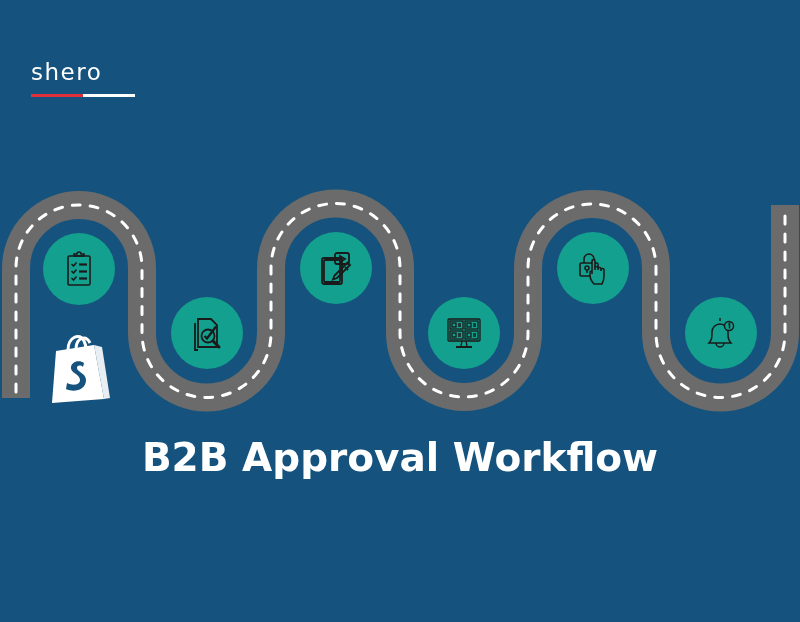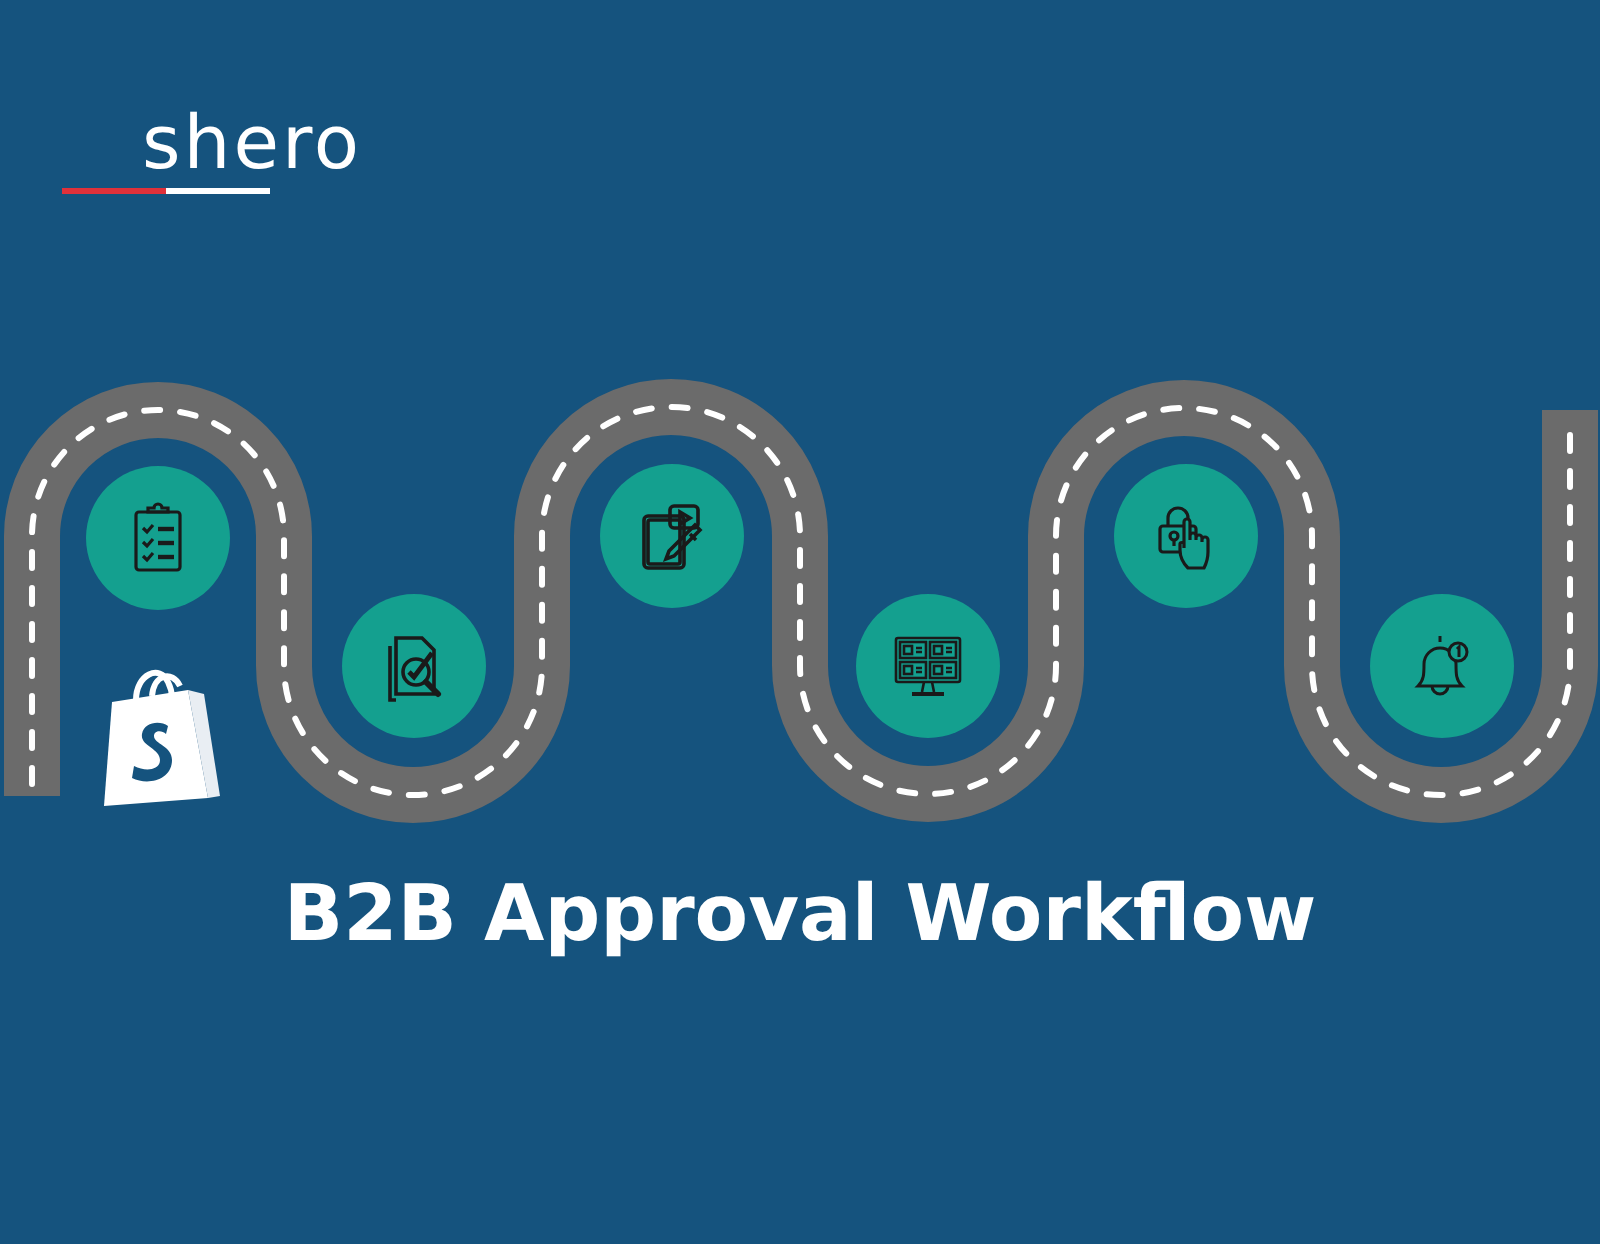--- a/index.html
+++ b/index.html
@@ -1,18 +1,18 @@
 <!DOCTYPE html>
 <html><head>
 <meta charset="utf-8">
 <style>
   html, body { margin:0; padding:0; }
   body { width:800px; height:622px; overflow:hidden; background:#15537e; position:relative; font-family:"Liberation Sans", sans-serif; }
   .logo { position:absolute; left:31px; top:52px; width:104px; height:48px; }
-  .logo-text { position:absolute; left:0; top:0; font-family:"DejaVu Sans", sans-serif; font-size:37px; color:#ffffff; letter-spacing:1.5px; line-height:40px; font-weight:normal;margin-left:40px; }
+  .logo-text { position:absolute; left:0; top:0; font-family:"DejaVu Sans", sans-serif; font-size:23px; color:#ffffff; letter-spacing:1.5px; line-height:40px; font-weight:normal; }
   .logo-bar-red { position:absolute; left:0; top:42px; width:52px; height:3px; background:#e0313a; }
   .logo-bar-white { position:absolute; left:52px; top:42px; width:52px; height:3px; background:#ffffff; }
   svg.road { position:absolute; left:0; top:0; }
   .step { position:absolute; width:72px; height:72px; border-radius:50%; display:flex; align-items:center; justify-content:center; }
   .step svg { width:40px; height:40px; }
   .title { position:absolute; left:0; width:800px; top:438px; text-align:center; color:#ffffff; font-weight:bold; font-size:39px; line-height:40px; font-family:"DejaVu Sans", sans-serif; }
   .bag { position:absolute; left:50px; top:333px; width:62px; height:70px; }
 </style>
 </head>
 <body>

